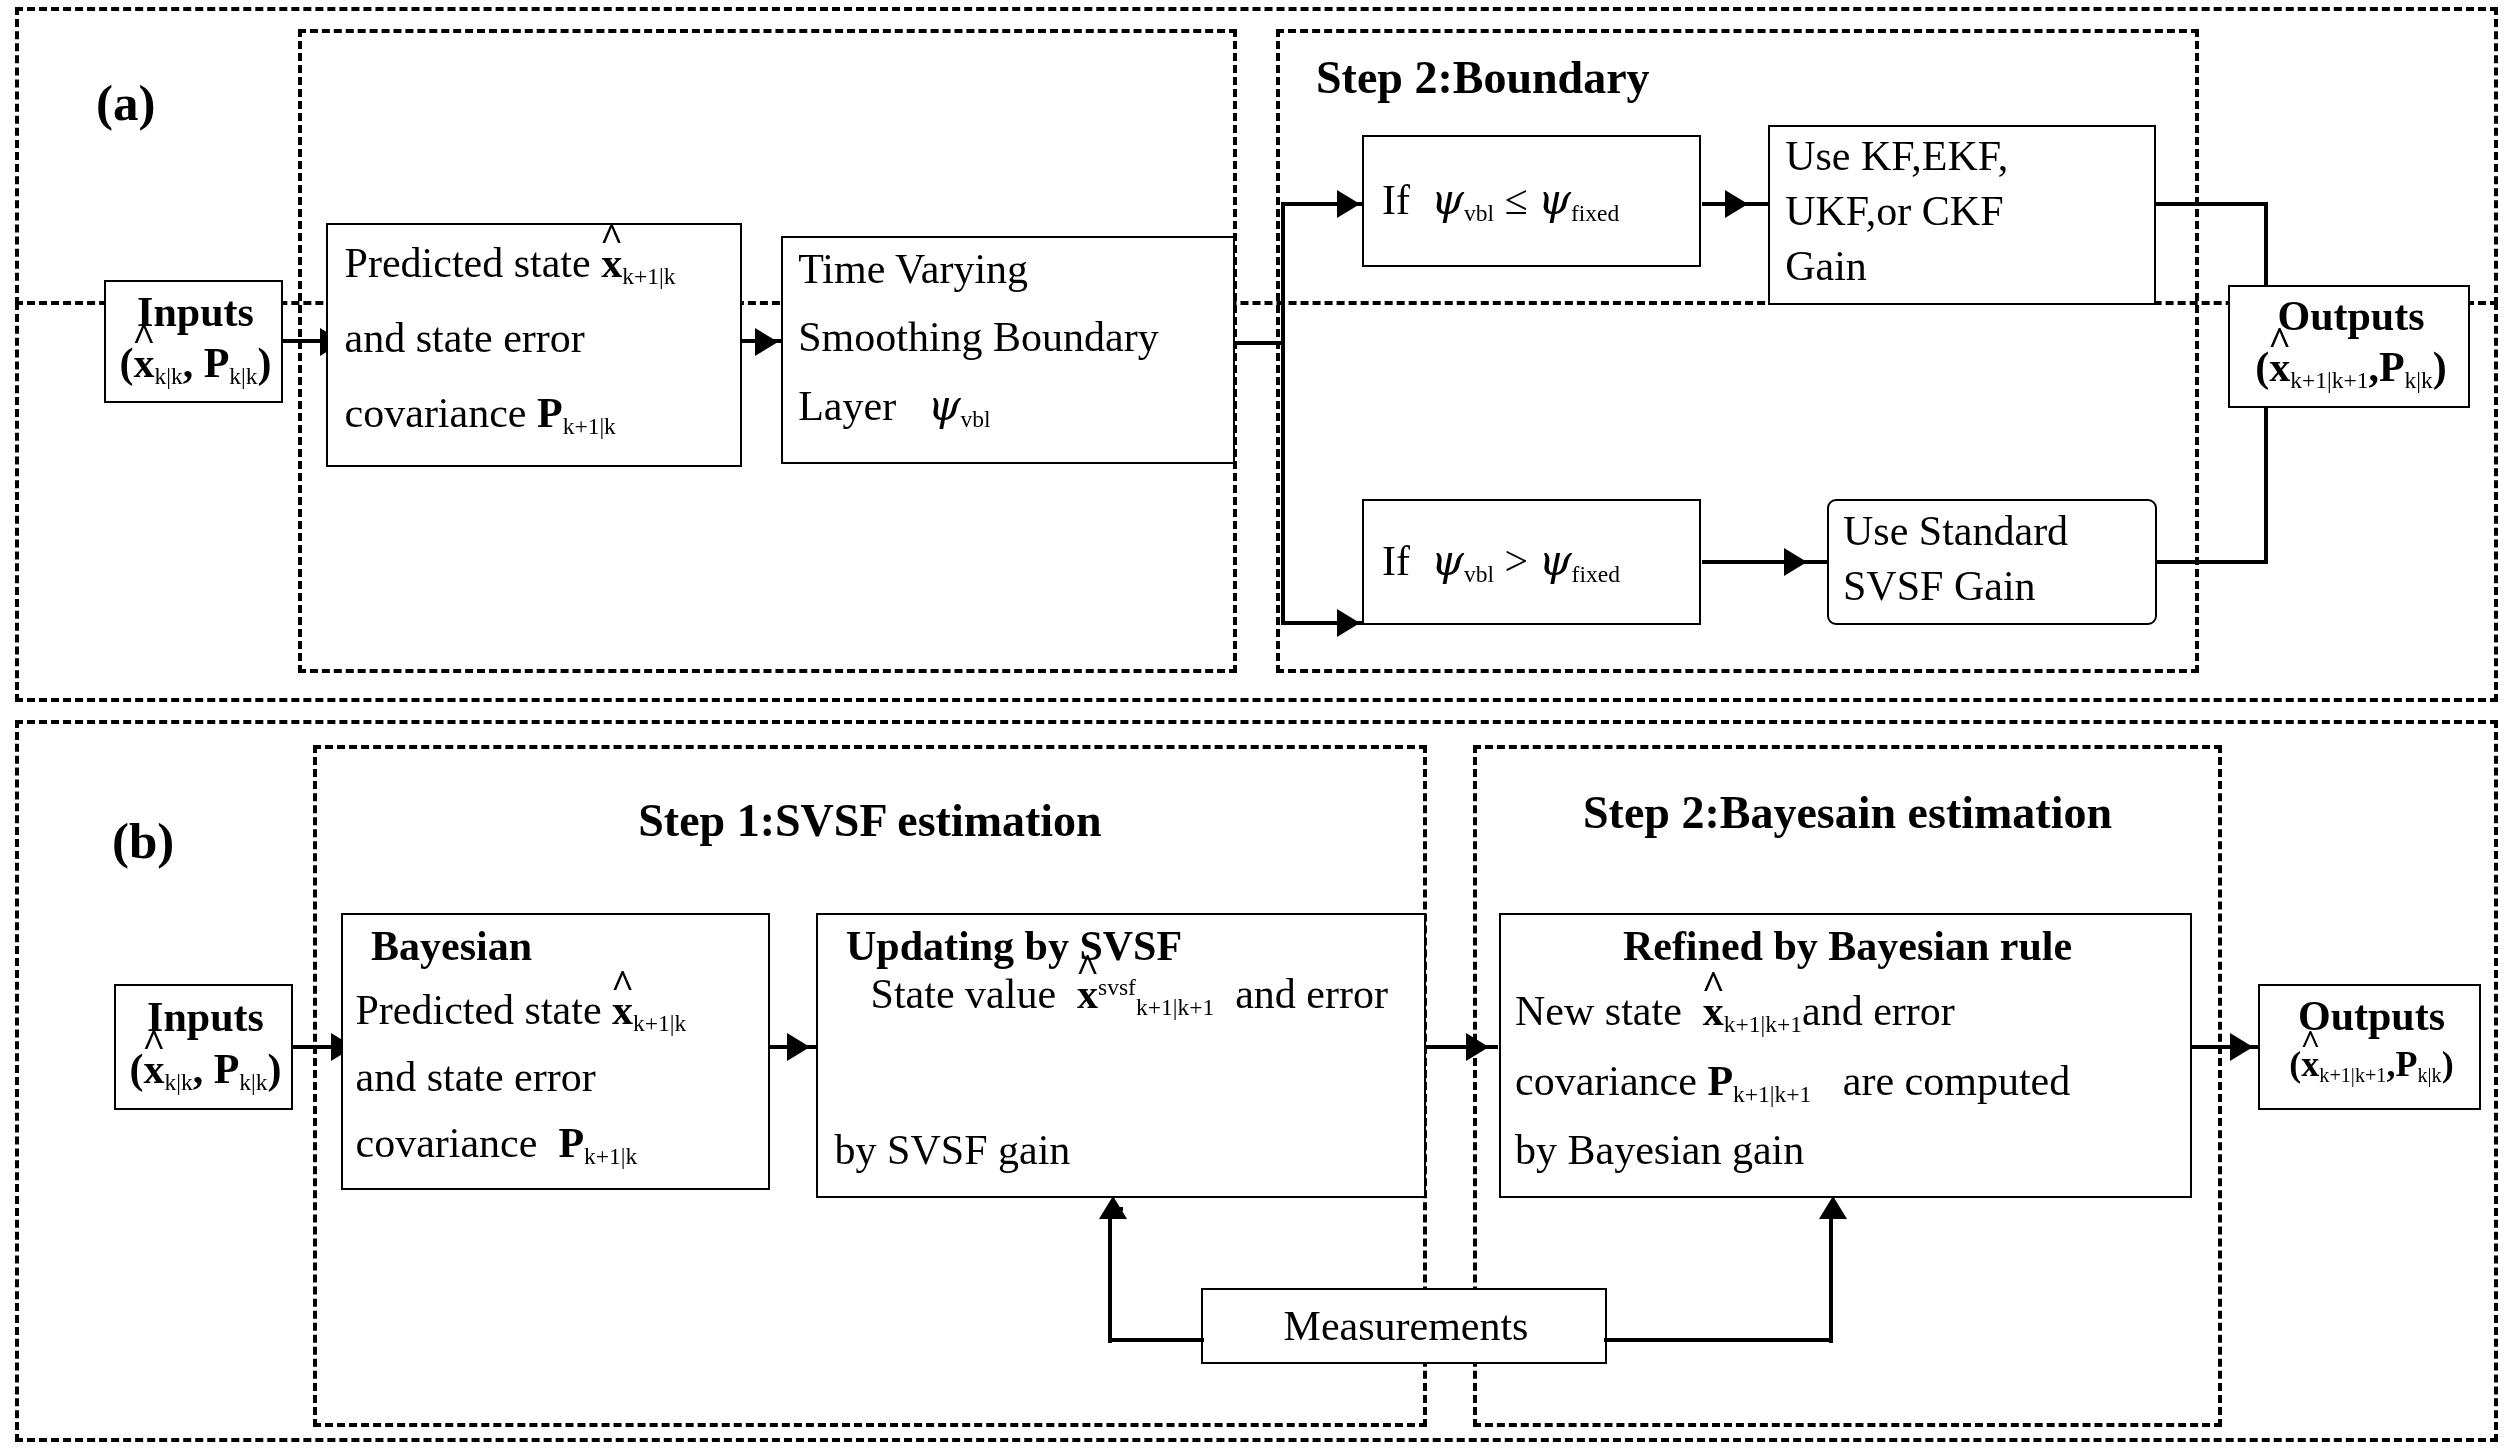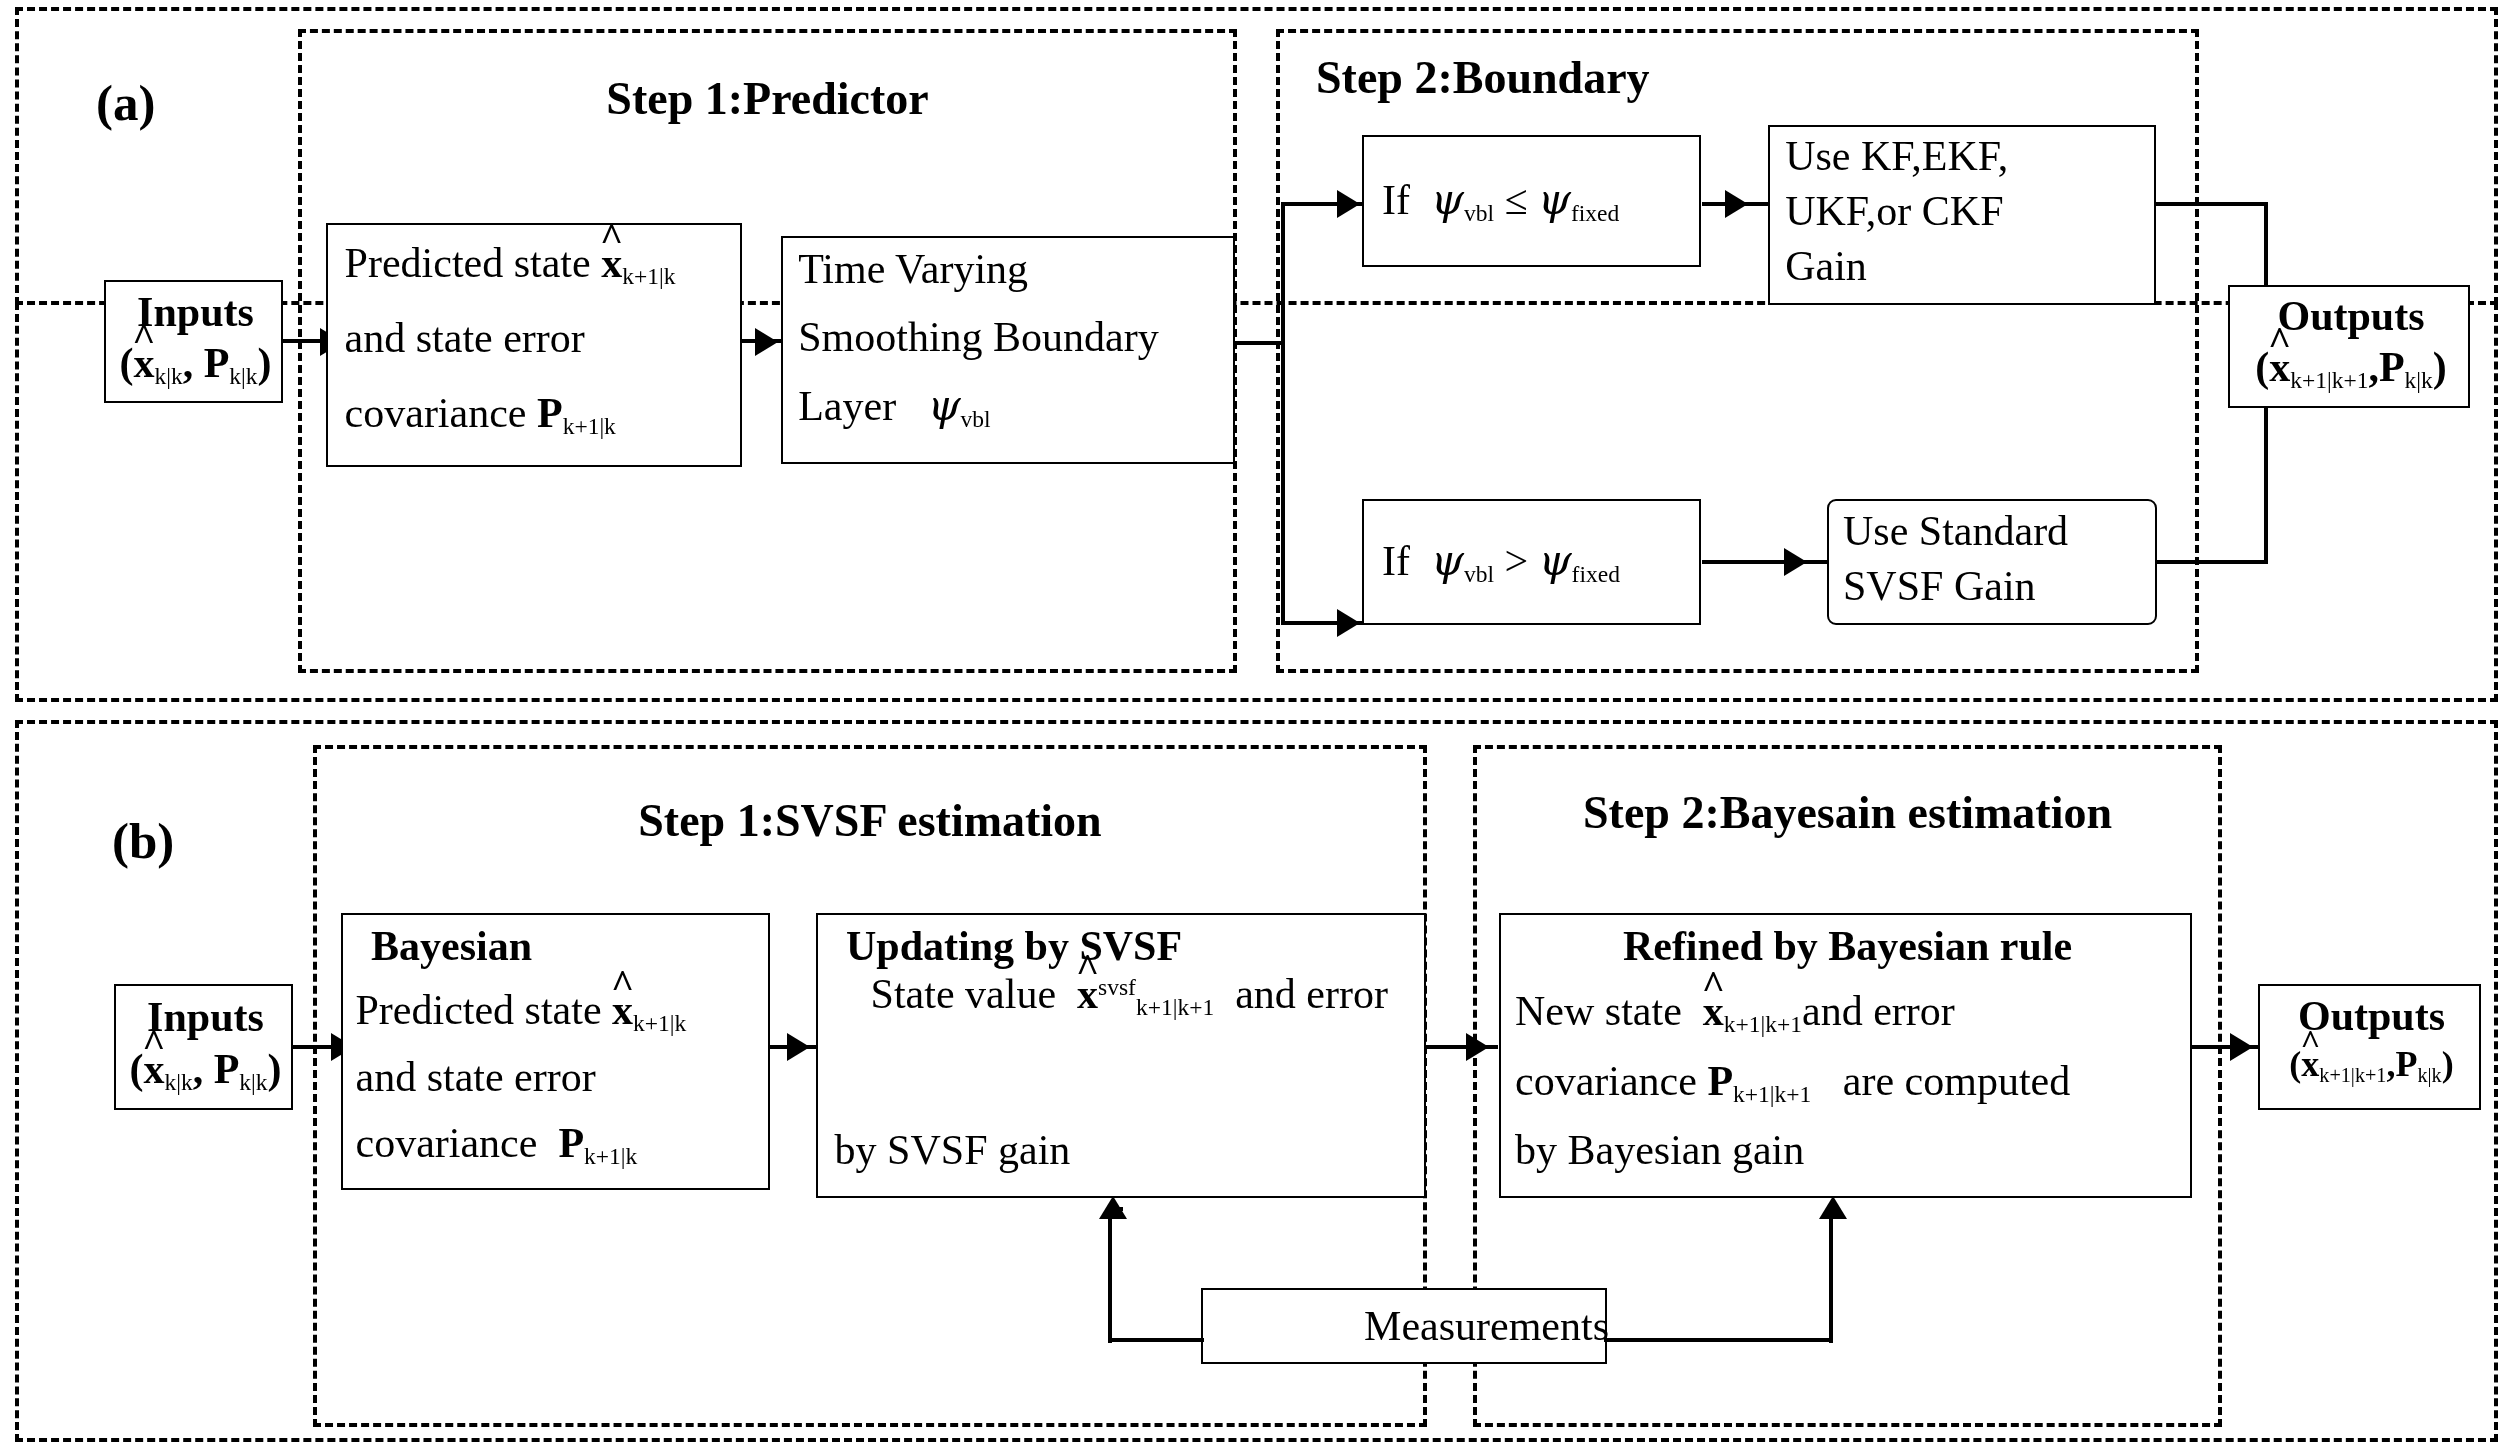--- a/index.html
+++ b/index.html
@@ -34,21 +34,20 @@
 <body>
 
 <div id="root">
 
   <div class="dash" style="left:15.2px;top:7px;width:2483px;height:298px;"></div>
   <div class="dash" style="left:15.2px;top:302px;width:2483px;height:400px;border-top:none;"></div>
 
   <div class="panel-label" style="left:96px;top:78px;">(a)</div>
 
   <div class="dash" style="left:298px;top:29px;width:939px;height:644px;"></div>
-  <div class="step-title center" style="left:298px;top:76px;width:939px;">Step 1:Predictor</div>
 
   <div class="dash" style="left:1276px;top:29px;width:923px;height:644px;"></div>
   <div class="step-title" style="left:1316px;top:55px;">Step 2:Boundary</div>
 
   <div class="solid" style="left:104px;top:280px;width:179px;height:123px;">
     <div class="btxt bbold center" style="left:0;top:7px;width:179px;">Inputs</div>
     <div class="btxt center" style="left:0;top:58px;width:179px;">
       <span class="bb">(</span><span class="hatwrap"><span class="hat">^</span><span>x</span></span><sub>k|k</sub><span class="bb">,&nbsp;</span><span class="bb">P</span><sub>k|k</sub><span class="bb">)</span>
     </div>
   </div>
@@ -202,21 +201,21 @@
   <div class="arrowR" style="left:2230px;top:1033px;"></div>
 
   <div class="solid" style="left:2258px;top:984px;width:223px;height:126px;">
     <div class="btxt bbold center" style="left:0;top:7px;width:223px;">Outputs</div>
     <div class="btxt center" style="left:0;top:58px;width:223px;font-size:36px;">
       <span class="bb">(</span><span class="hatwrap"><span class="hat">^</span><span>x</span></span><sub>k+1|k+1</sub><span class="bb">,</span><span class="bb">P</span><sub>k|k</sub><span class="bb">)</span>
     </div>
   </div>
 
   <div class="solid" style="left:1201px;top:1288px;width:406px;height:76px;">
-    <div class="btxt center" style="left:0;top:12.5px;width:406px;text-align:right;">Measurements</div>
+    <div class="btxt center" style="left:0;top:12.5px;width:406px;">Measurements</div>
   </div>
 
   <div class="hline" style="left:1108px;top:1338px;width:96px;"></div>
   <div class="vline" style="left:1108px;top:1207px;height:136px;"></div>
   <div class="hline" style="left:1108px;top:1207px;width:15.2px;"></div>
   <div class="arrowU" style="left:1099px;top:1196px;"></div>
 
   <div class="hline" style="left:1604px;top:1338px;width:229px;"></div>
   <div class="vline" style="left:1829px;top:1207px;height:136px;"></div>
   <div class="arrowU" style="left:1819px;top:1196px;"></div>

